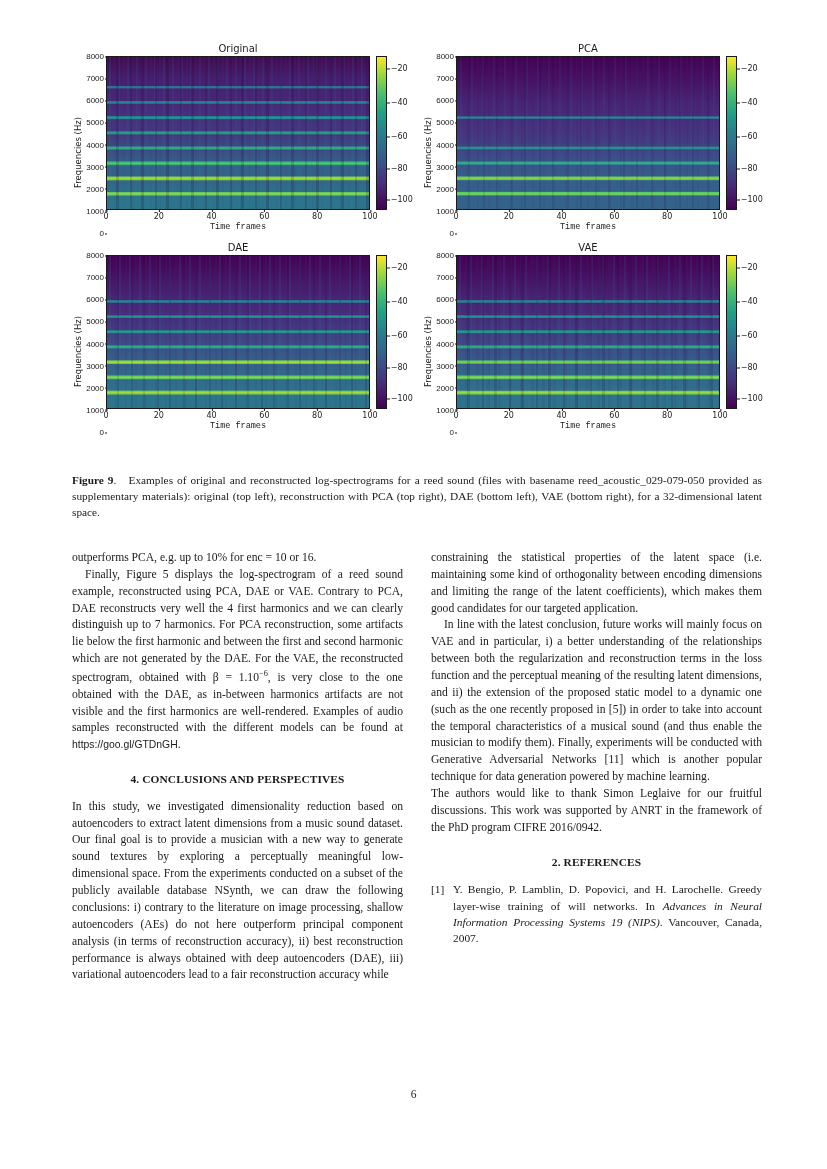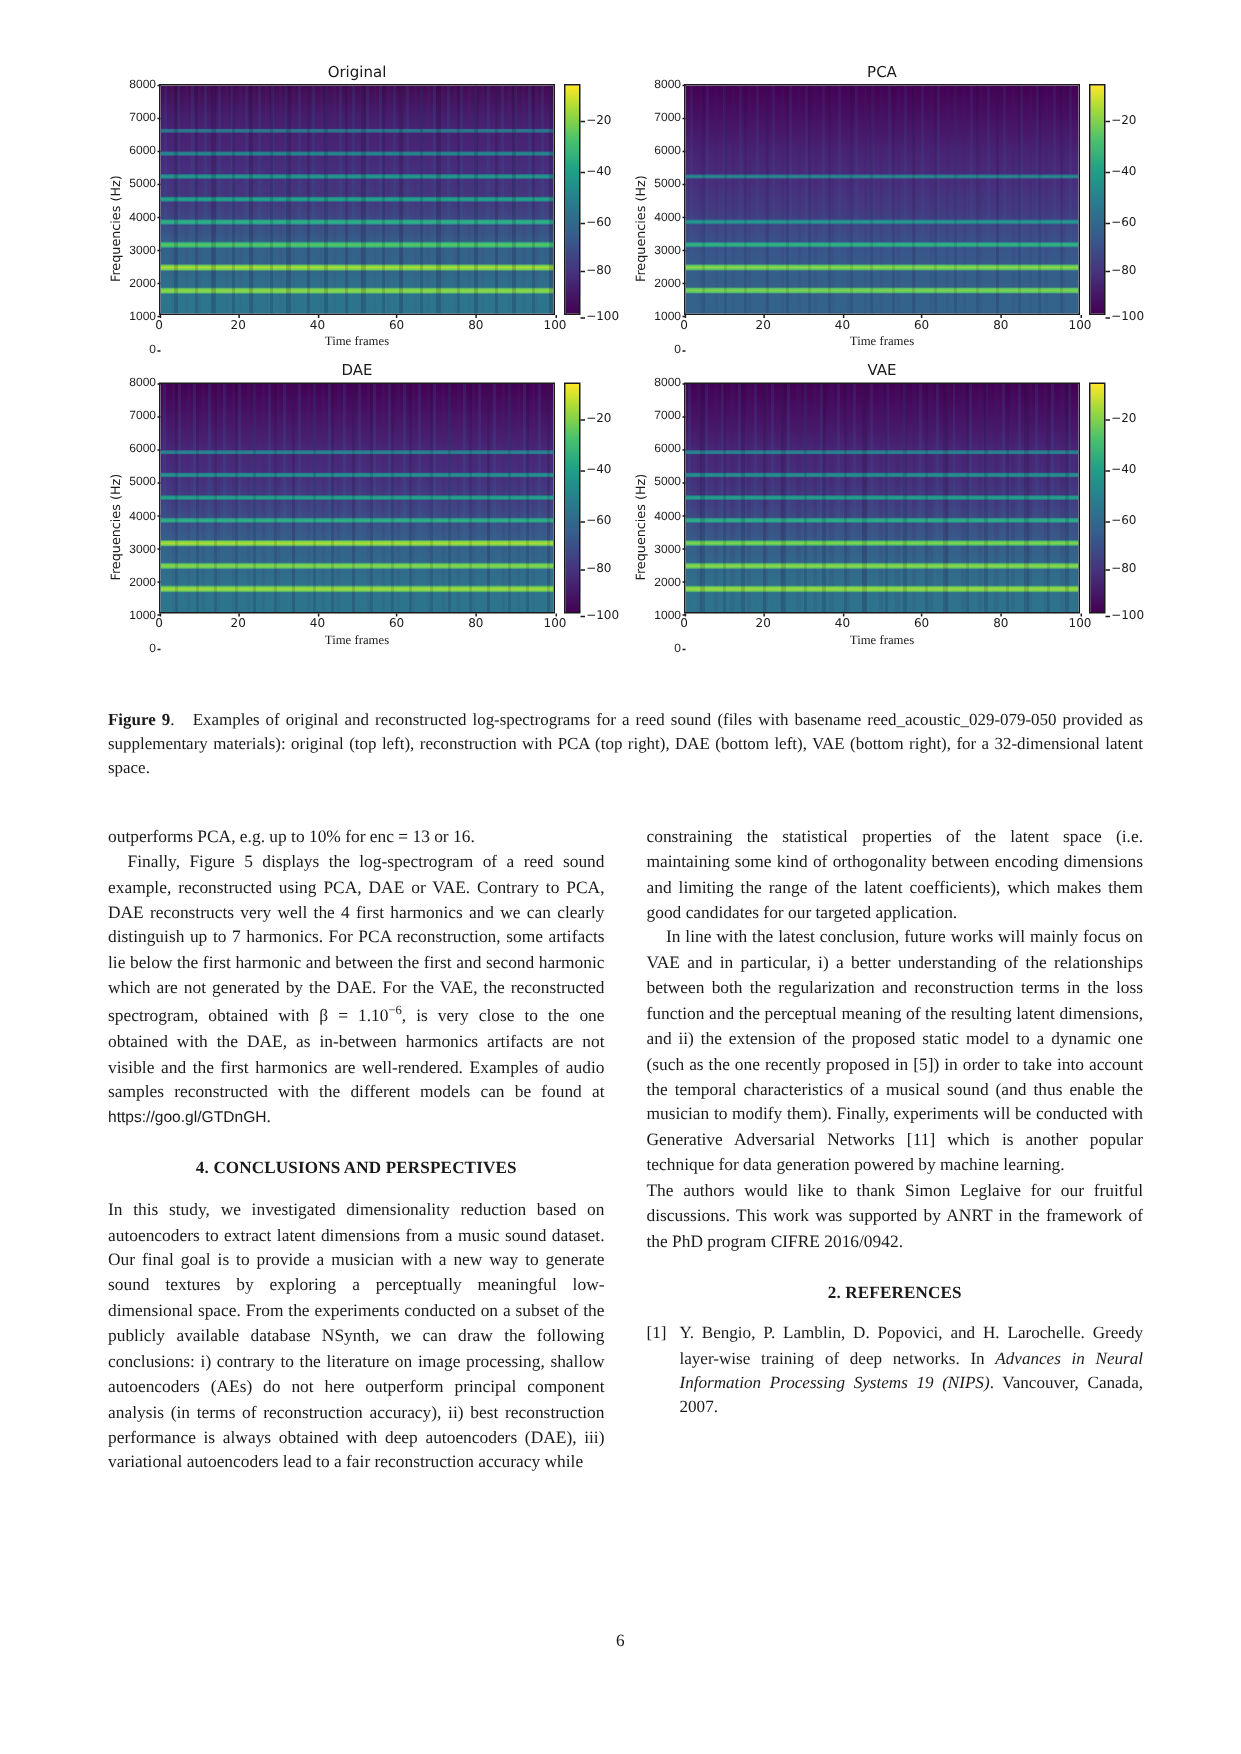--- a/index.html
+++ b/index.html
@@ -130,21 +130,21 @@
     content: "";
     position: absolute;
     left: 50%;
     top: -2.5px;
     width: 1px;
     height: 2.5px;
     background: #1a1a1a;
   }
   .xlabel {
     text-align: center;
-    font-family: Liberation Serif, serif;
+    font-family: Liberation Mono, monospace;
     font-size: 8.5px;
     color: #1a1a1a;
     height: 12px;
     line-height: 12px;
   }
   .cbar-wrap {
     display: flex;
     flex-direction: row;
     margin-left: 6px;
     padding-bottom: 23px;
@@ -164,21 +164,20 @@
     width: 26px;
     font-family: "DejaVu Sans", sans-serif;
     font-size: 8px;
     color: #1a1a1a;
   }
   .ctick {
     position: absolute;
     left: 4px;
     transform: translateY(-50%);
     white-space: nowrap;
-    margin-top: 12px;
   }
   .ctick::before {
     content: "";
     position: absolute;
     left: -4px;
     top: 50%;
     width: 3px;
     height: 1px;
     background: #1a1a1a;
   }
@@ -479,42 +478,42 @@
     </div>
   </div>
 
   <div class="caption">
     <b>Figure 9</b><span>.</span>&nbsp;&nbsp;&nbsp;<span>Examples of original and reconstructed log-spectrograms for a reed sound (files with basename reed_acoustic_029-079-050 provided as supplementary materials): original (top left), reconstruction with PCA (top right), DAE (bottom left), VAE (bottom right), for a 32-dimensional latent space.</span>
   </div>
 
   <div class="cols">
 
     <div class="col">
-      <p><span>outperforms PCA, e.g. up to 10% for </span><span class="mathit">enc</span><span> = 13 or 16.</span></p>
+      <p><span>outperforms PCA, e.g. up to 10% for </span><span class="mathit">enc</span><span> = 10 or 16.</span></p>
 
       <p class="indent"><span>Finally, Figure 5 displays the log-spectrogram of a reed sound example, reconstructed using PCA, DAE or VAE. Contrary to PCA, DAE reconstructs very well the 4 first harmonics and we can clearly distinguish up to 7 harmonics. For PCA reconstruction, some artifacts lie below the first harmonic and between the first and second harmonic which are not generated by the DAE. For the VAE, the reconstructed spectrogram, obtained with </span><span class="mathit">β</span><span> = 1.10</span><sup>−6</sup><span>, is very close to the one obtained with the DAE, as in-between harmonics artifacts are not visible and the first harmonics are well-rendered. Examples of audio samples reconstructed with the different models can be found at </span><span class="url">https://goo.gl/GTDnGH</span><span>.</span></p>
 
       <div class="sec-head">4.  CONCLUSIONS AND PERSPECTIVES</div>
 
       <p>In this study, we investigated dimensionality reduction based on autoencoders to extract latent dimensions from a music sound dataset. Our final goal is to provide a musician with a new way to generate sound textures by exploring a perceptually meaningful low-dimensional space. From the experiments conducted on a subset of the publicly available database NSynth, we can draw the following conclusions: i) contrary to the literature on image processing, shallow autoencoders (AEs) do not here outperform principal component analysis (in terms of reconstruction accuracy), ii) best reconstruction performance is always obtained with deep autoencoders (DAE), iii) variational autoencoders lead to a fair reconstruction accuracy while</p>
     </div>
 
     <div class="col">
       <p>constraining the statistical properties of the latent space (i.e. maintaining some kind of orthogonality between encoding dimensions and limiting the range of the latent coefficients), which makes them good candidates for our targeted application.</p>
 
       <p class="indent">In line with the latest conclusion, future works will mainly focus on VAE and in particular, i) a better understanding of the relationships between both the regularization and reconstruction terms in the loss function and the perceptual meaning of the resulting latent dimensions, and ii) the extension of the proposed static model to a dynamic one (such as the one recently proposed in [5]) in order to take into account the temporal characteristics of a musical sound (and thus enable the musician to modify them). Finally, experiments will be conducted with Generative Adversarial Networks [11] which is another popular technique for data generation powered by machine learning.</p>
 
 
       <p>The authors would like to thank Simon Leglaive for our fruitful discussions. This work was supported by ANRT in the framework of the PhD program CIFRE 2016/0942.</p>
 
       <div class="sec-head">2.  REFERENCES</div>
 
       <div class="refitem">
         <div class="refnum">[1]</div>
-        <div class="reftext"><span>Y. Bengio, P. Lamblin, D. Popovici, and H. Larochelle. Greedy layer-wise training of deep networks. In </span><i>Advances in Neural Information Processing Systems 19 (NIPS)</i><span>. Vancouver, Canada, 2007.</span></div>
+        <div class="reftext"><span>Y. Bengio, P. Lamblin, D. Popovici, and H. Larochelle. Greedy layer-wise training of will networks. In </span><i>Advances in Neural Information Processing Systems 19 (NIPS)</i><span>. Vancouver, Canada, 2007.</span></div>
       </div>
     </div>
 
   </div>
 
   <div class="pageno">6</div>
 
 </div>
 
 </body></html>

